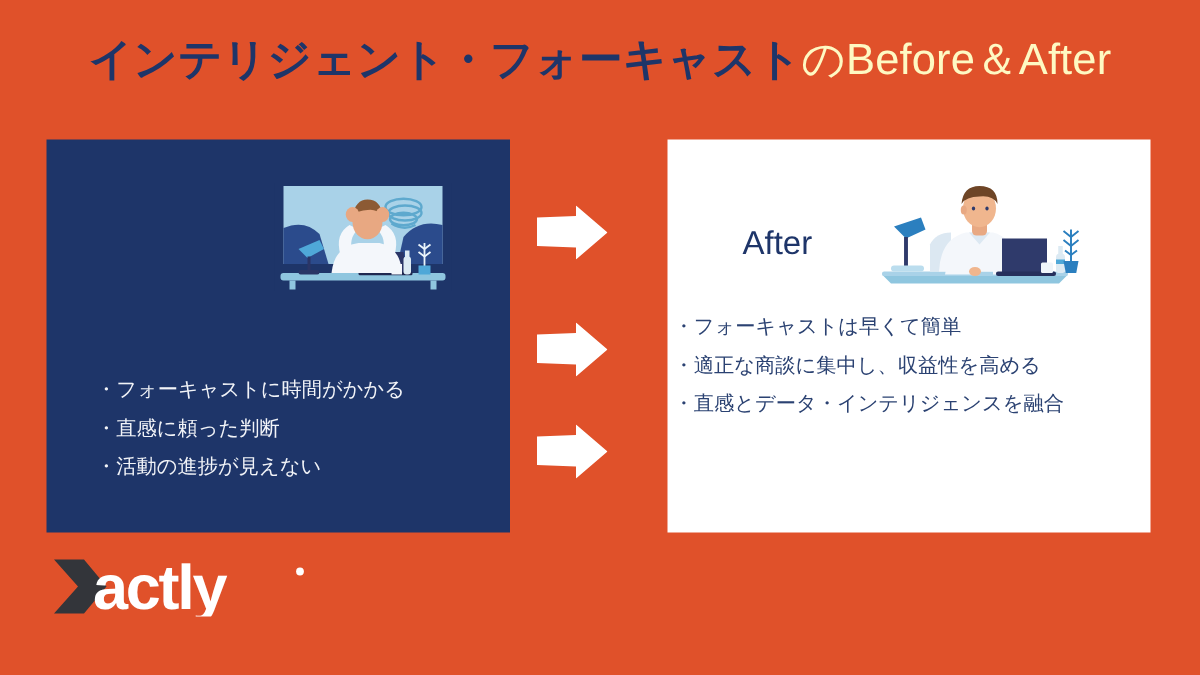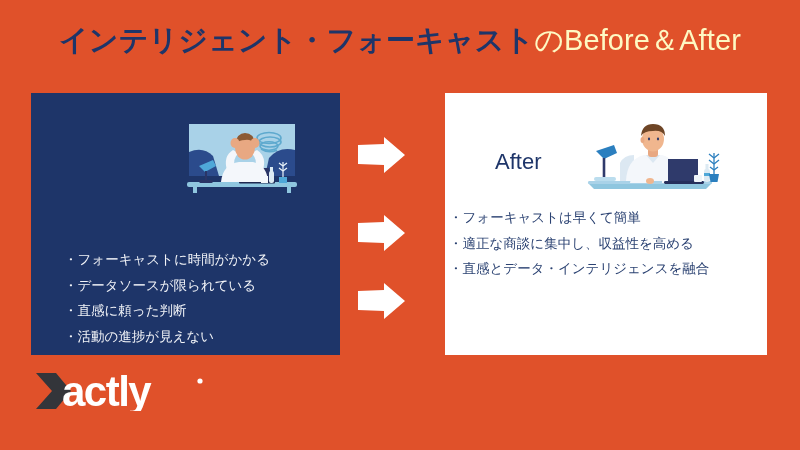--- a/index.html
+++ b/index.html
@@ -202,21 +202,20 @@
 
           <rect x="86" y="49" width="5" height="12" rx="2" fill="#DCEAF3"></rect>
           <rect x="87" y="45" width="3" height="5" fill="#DCEAF3"></rect>
           <rect x="78" y="54" width="7" height="7" fill="#F4F7FB"></rect>
         </svg>
       </div>
     </div>
 
     <ul class="bullets">
       <li>・フォーキャストに時間がかかる</li>
-      <li>・データソースが限られている</li>
       <li>・直感に頼った判断</li>
       <li>・活動の進捗が見えない</li>
     </ul>
   </div>
 
   <div class="arrow arrow-1">
     <svg width="47" height="36" viewBox="0 0 47 36" xmlns="http://www.w3.org/2000/svg">
       <path d="M0 8 L26 7 L26 0 L47 18 L26 36 L26 28 L0 27 Z" fill="#FFFFFF"></path>
     </svg>
   </div>

